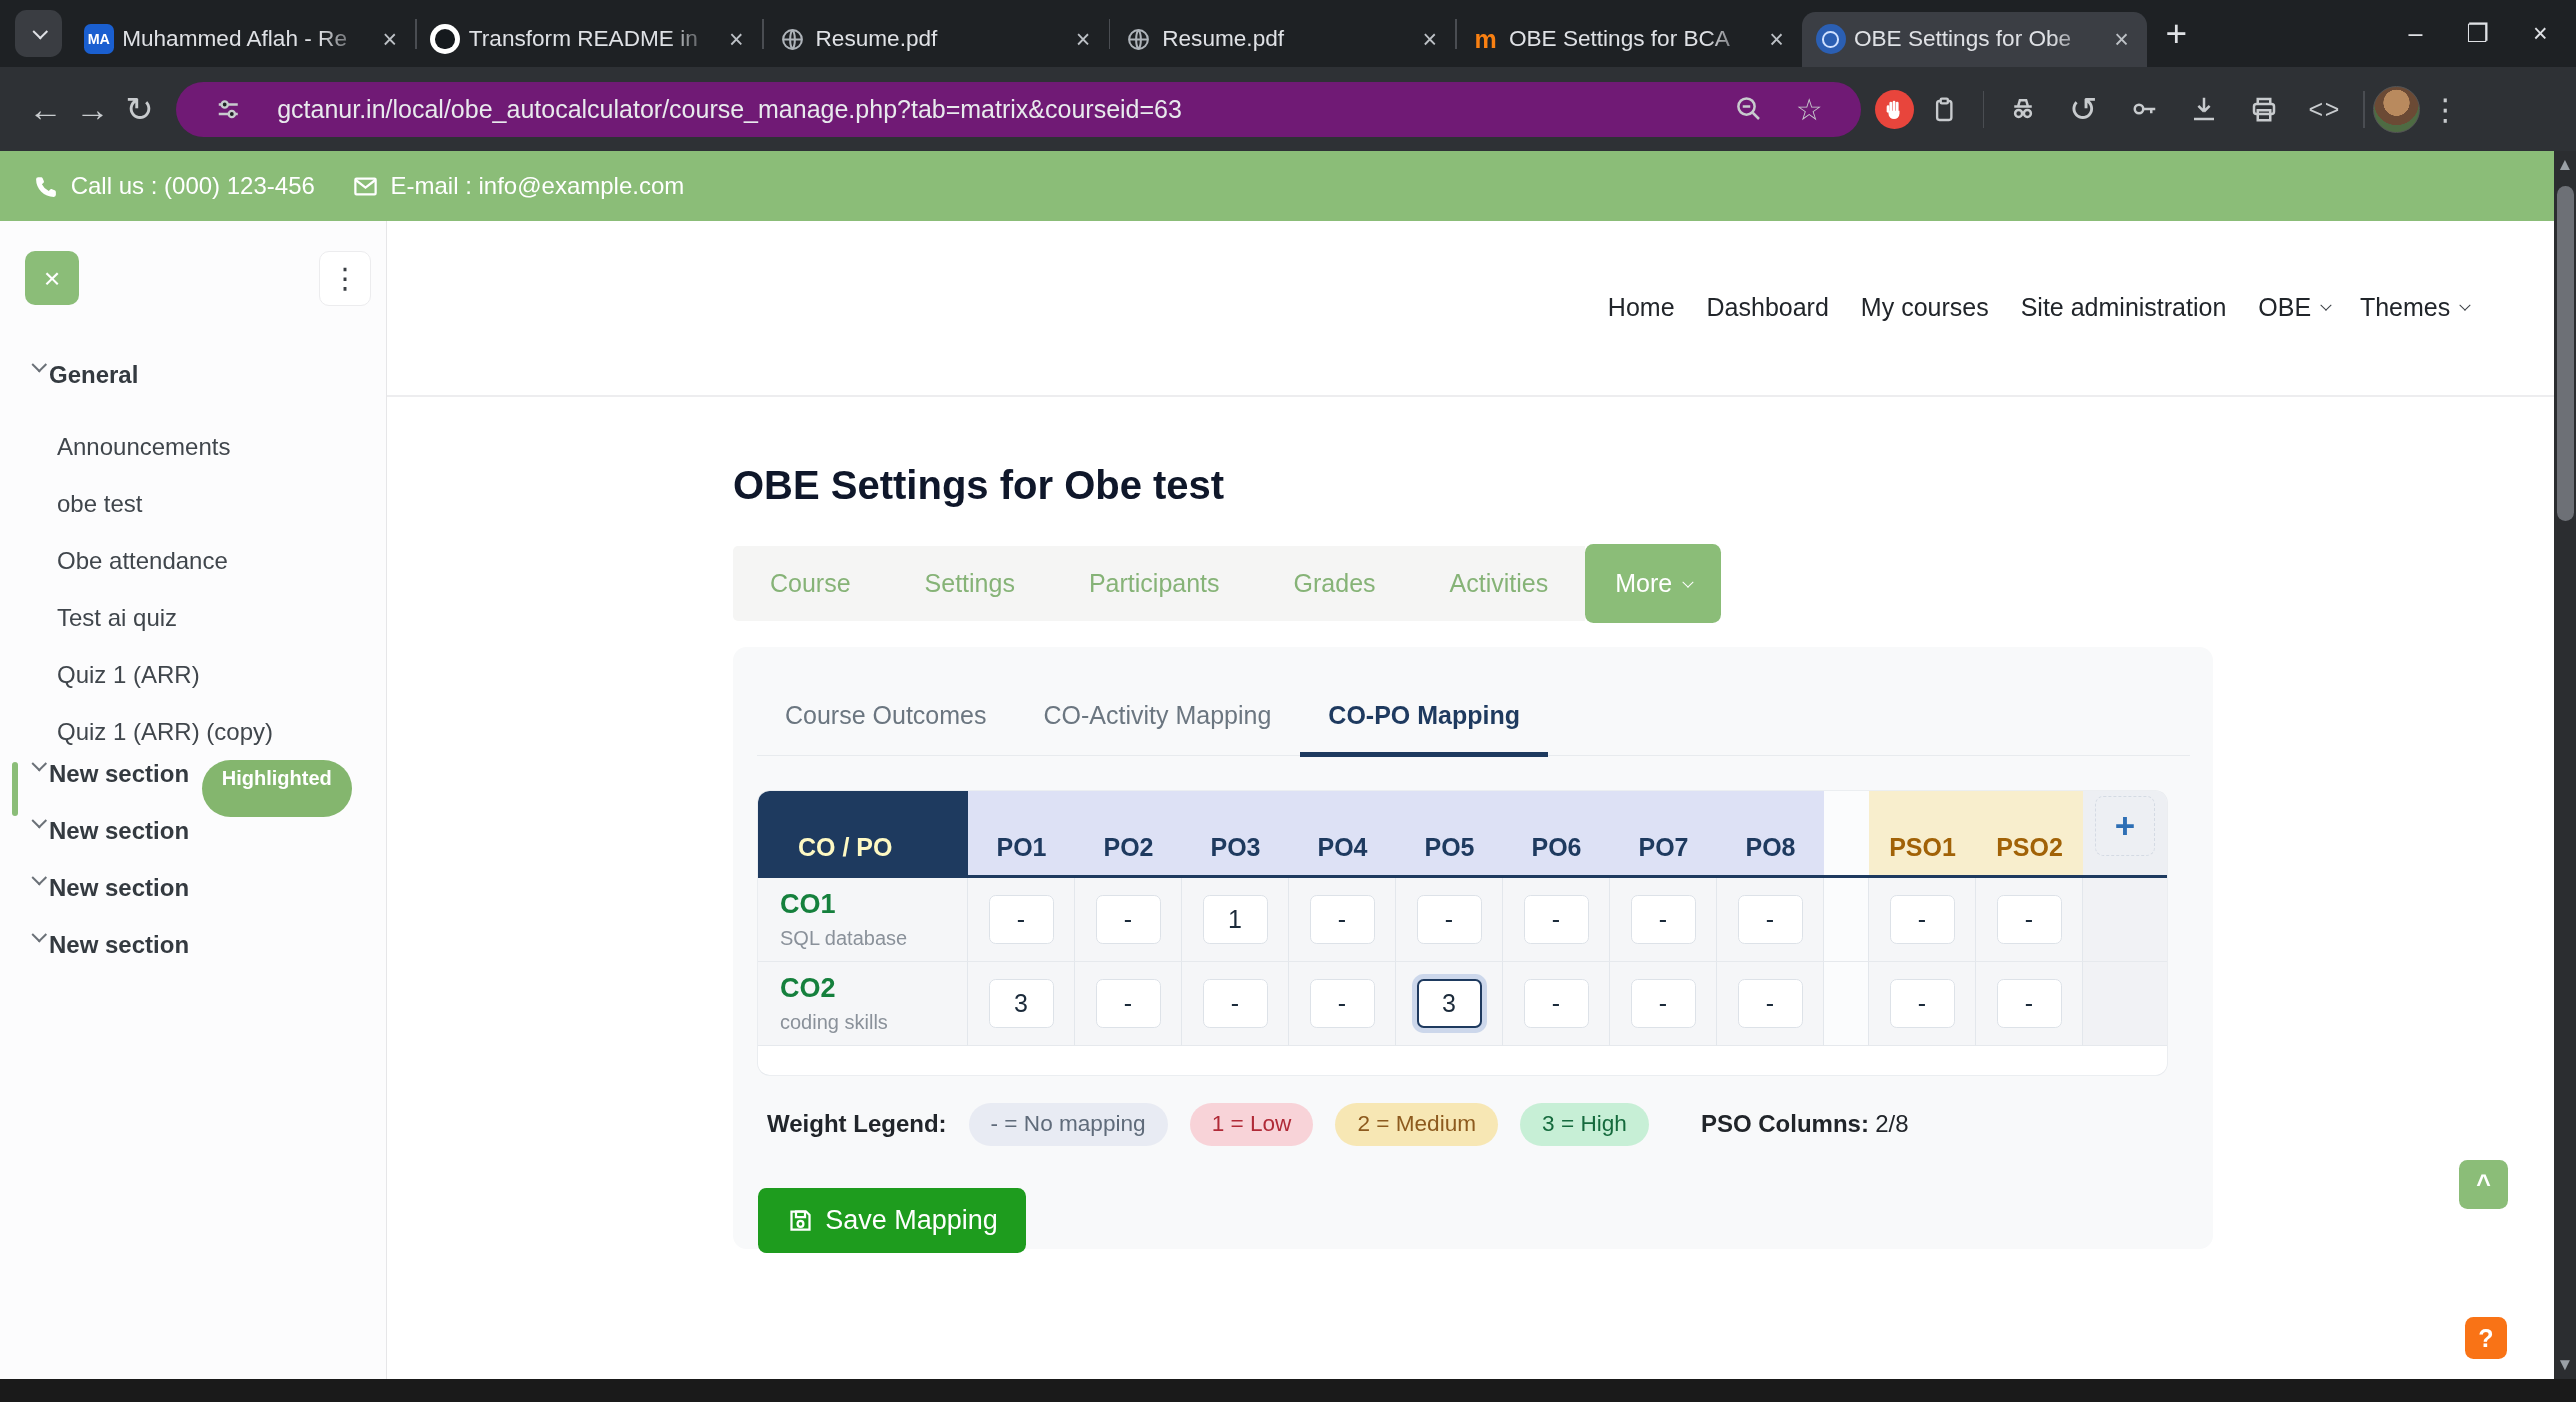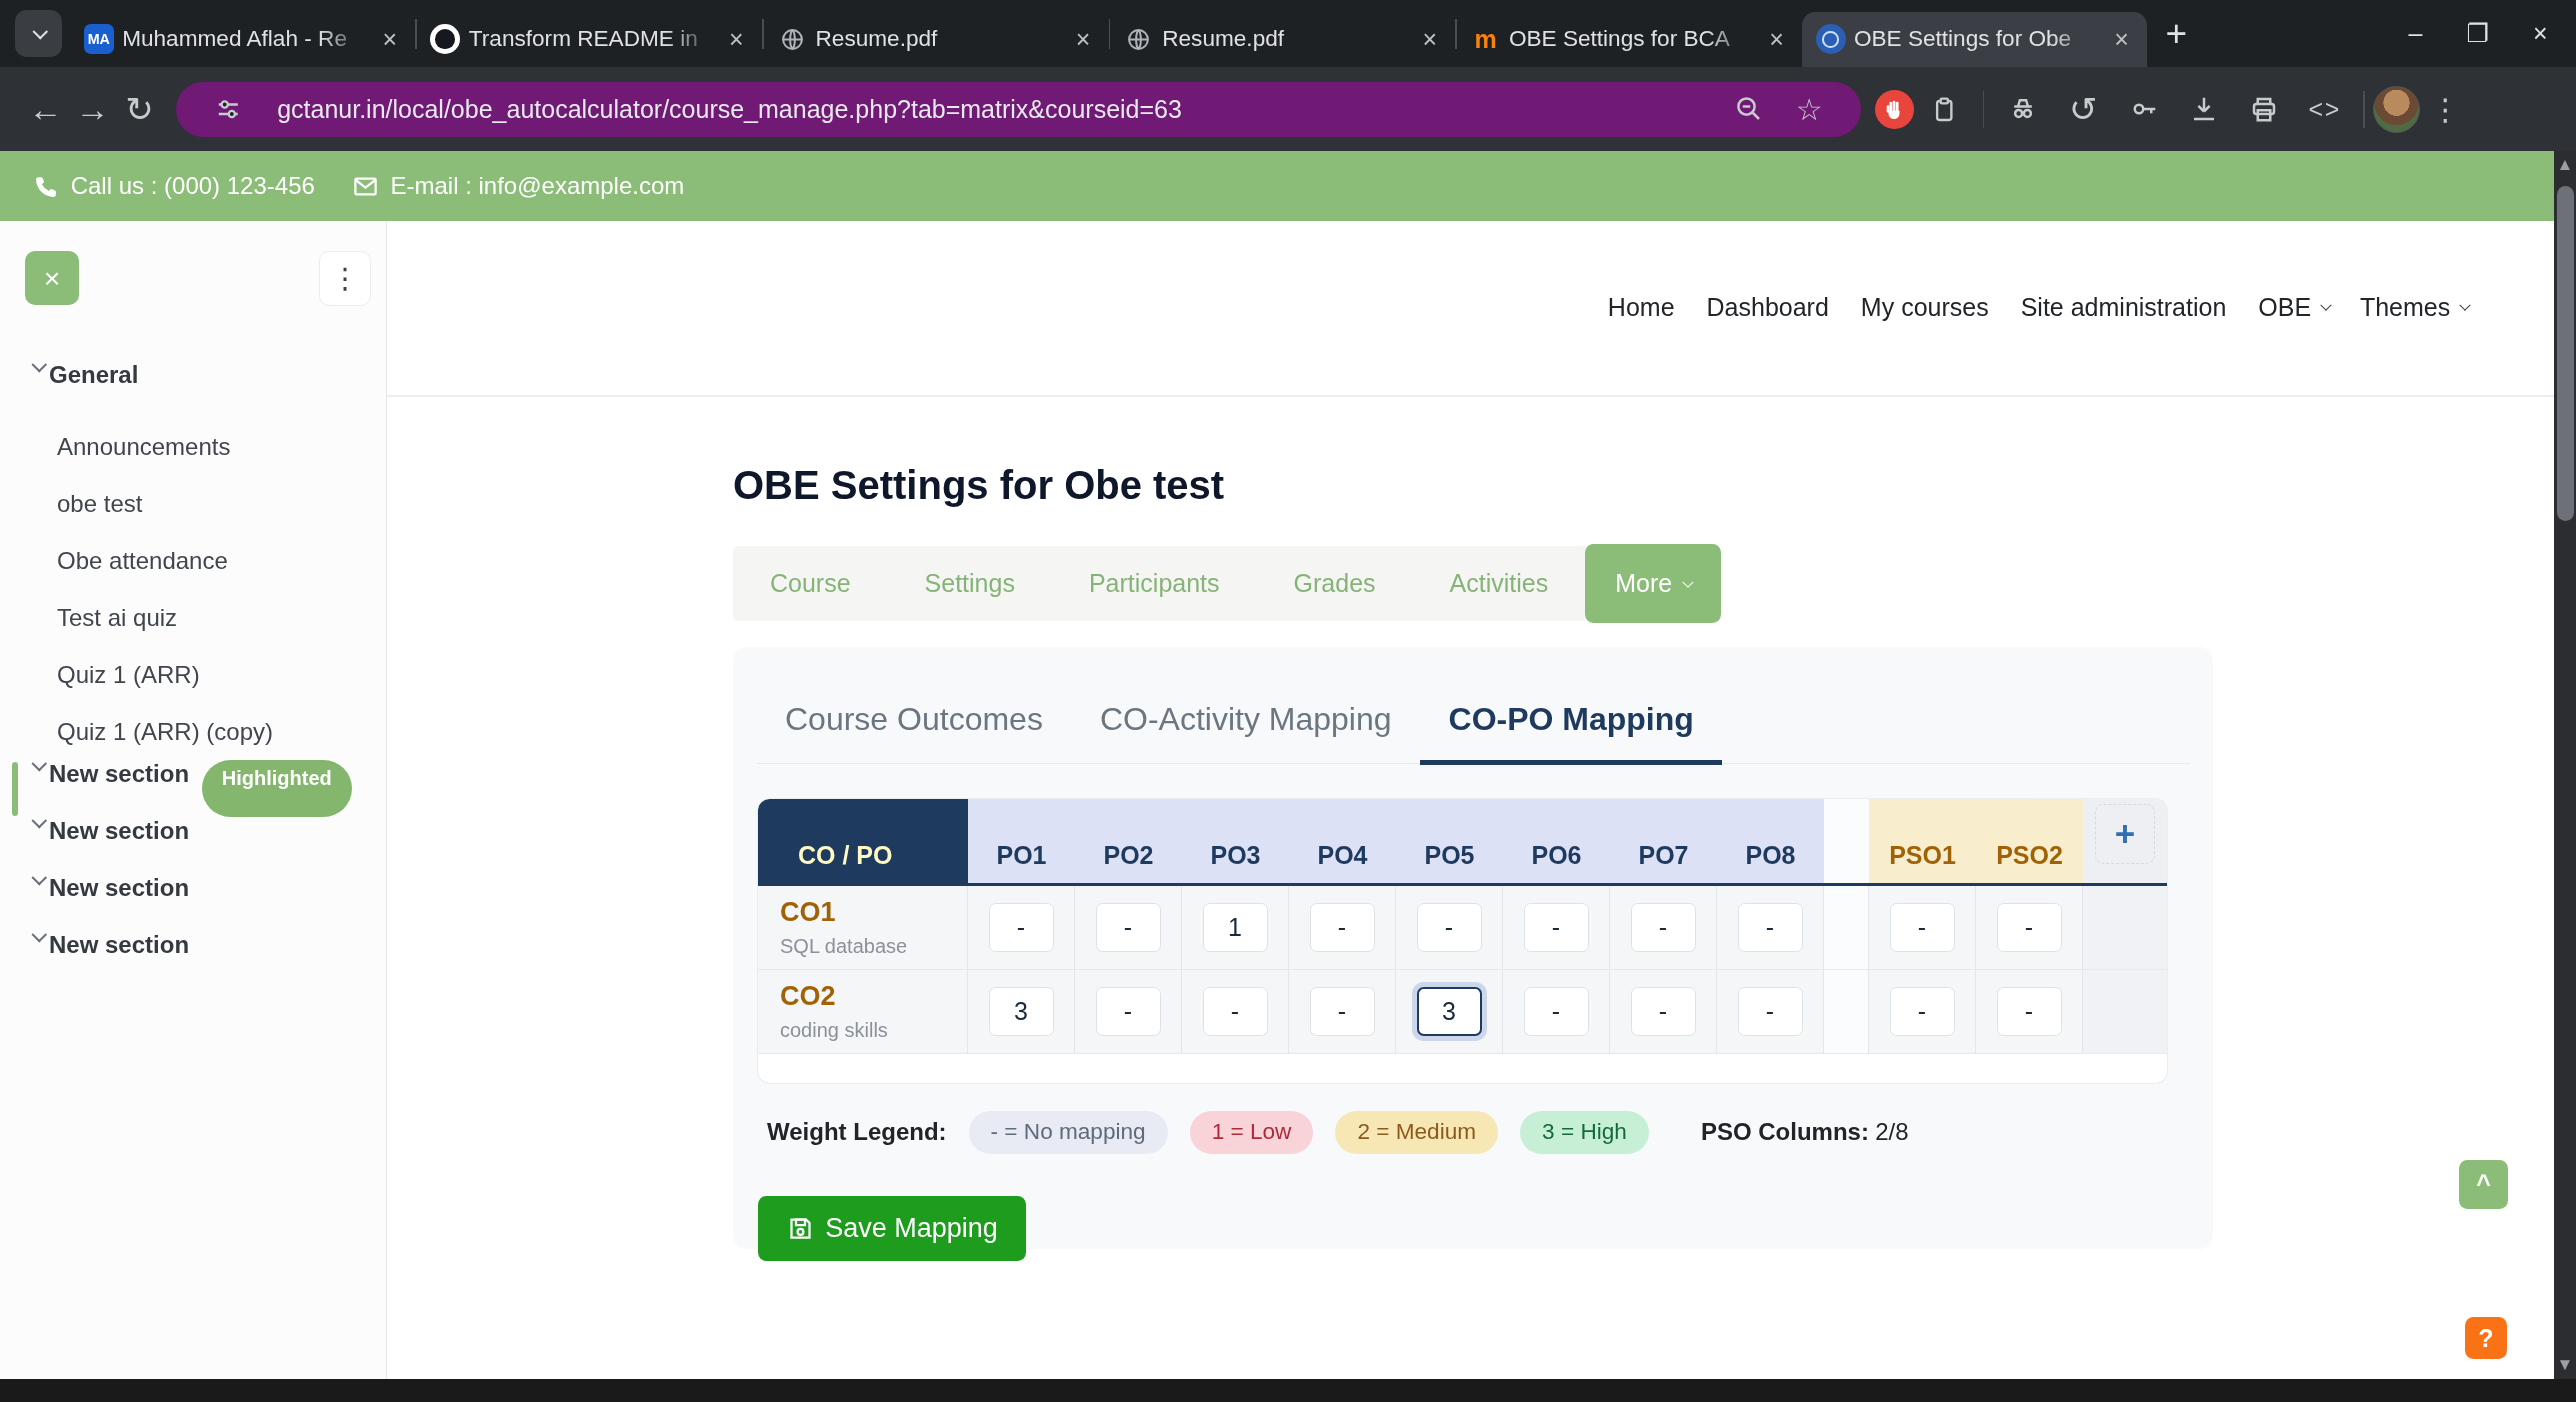--- a/index.html
+++ b/index.html
@@ -67,39 +67,39 @@
   .h-title { position:absolute; top:242px; left:346px; font-size:40px; font-weight:bold; color:#0f172a; }
 
   #coursetabs { position:absolute; top:325px; left:346px; display:flex; align-items:stretch; }
   .ct-bar { background:#f5f5f4; border-radius:5px 0 0 5px; display:flex; align-items:center; height:75px; }
   .ct-link { font-size:25px; color:#86b377; padding:0 37px; }
   .ct-more { background:#8bbd78; color:#fff; border-radius:8.4px; height:79px; margin-top:-1.7px; display:flex; align-items:center; gap:10px; padding:16px 30px; font-size:25px; }
   .ct-more .chev { width:8.4px; height:8.4px; border-width:1.7px; }
 
   #card { position:absolute; top:426px; left:346px; width:1480px; height:602px; background:#f8f9fa; border-radius:13.4px; }
   #subtabs { display:flex; gap:0; margin:42px 23.5px 0 23.5px; border-bottom:1.7px solid #e8ebee; }
-  .subtab { font-size:32px; color:#6b7680; padding:11.7px 28.5px 22px 28.5px; }
+  .subtab { font-size:25px; color:#6b7680; padding:11.7px 28.5px 22px 28.5px; }
   .subtab.active { color:#1e3a5f; font-weight:bold; border-bottom:5.9px solid #1e3a5f; margin-bottom:-1.7px; }
 
   #matrix { margin:35px 0 0 25px; width:1409px; border-radius:11.7px; overflow:hidden; background:#f4f5f7; box-shadow:0 0 0 0.8px #e7eaee; }
   .mrow { display:grid; grid-template-columns:210px repeat(8,107px) 45px 107px 107px 1fr; }
   .mhead { height:87px; }
   .mhead > div { display:flex; align-items:flex-end; justify-content:center; padding-bottom:13.4px; font-size:25px; font-weight:bold; border-bottom:3.4px solid #1e3a5f; }
   .hcorner { background:#1e3a5f; color:#fef9c3; border-radius:10px 0 0 0; justify-content:flex-start !important; padding-left:40px; }
   .hpo { background:#dde1f5; color:#1e3a5f; }
   .hgap { background:#fbfcfd; }
   .hpso { background:#f8eecd; color:#a16207; }
   .hadd { background:#edeff3; align-items:center !important; }
   .addbtn { border:1.7px dashed #d4dae3; border-radius:8.4px; width:60px; height:60px; display:flex; align-items:center; justify-content:center; color:#2e6fb5; font-size:35px; }
   .mbody { height:84px; }
   .mbody > div { display:flex; align-items:center; justify-content:center; border-right:0.8px solid #e3e7ec; border-bottom:0.8px solid #e6e9ed; background:#f5f6f8; }
   .mbody .cgap { background:#fbfcfd; }
   .mbody .cadd { background:#f1f2f5; border-right:none; }
   .clabel { flex-direction:column; align-items:flex-start !important; justify-content:center; padding-left:22px; gap:6.7px; }
-  .cocode { font-size:27px; font-weight:bold; color:#a16207; }
+  .cocode { font-size:27px; font-weight:bold; color:#15803d; }
   .codesc { font-size:20px; color:#8a919a; }
   .wcell input { width:65px; height:49px; border:1.7px solid #dde2e8; border-radius:6.7px; text-align:center; font-size:25px; color:#1b2a3a; background:#fff; font-family:"Liberation Sans", sans-serif; }
   .wcell input.focused { border:2.5px solid #1e3a5f; box-shadow:0 0 0 5px rgba(96,136,200,.28); }
   #scrollstrip { height:28.5px; background:#fff; border-radius:0 0 11.7px 11.7px; }
 
   #legendrow { display:flex; align-items:center; gap:22px; margin:28.5px 0 0 34px; font-size:22.6px; }
   .leg-label { font-size:24px; font-weight:bold; color:#21252a; }
   .pill { border-radius:838px; padding:8.4px 22px; }
   .p-none { background:#e8ebf3; color:#5f6b7a; }
   .p-low { background:#f8d3d8; color:#b02a37; }

